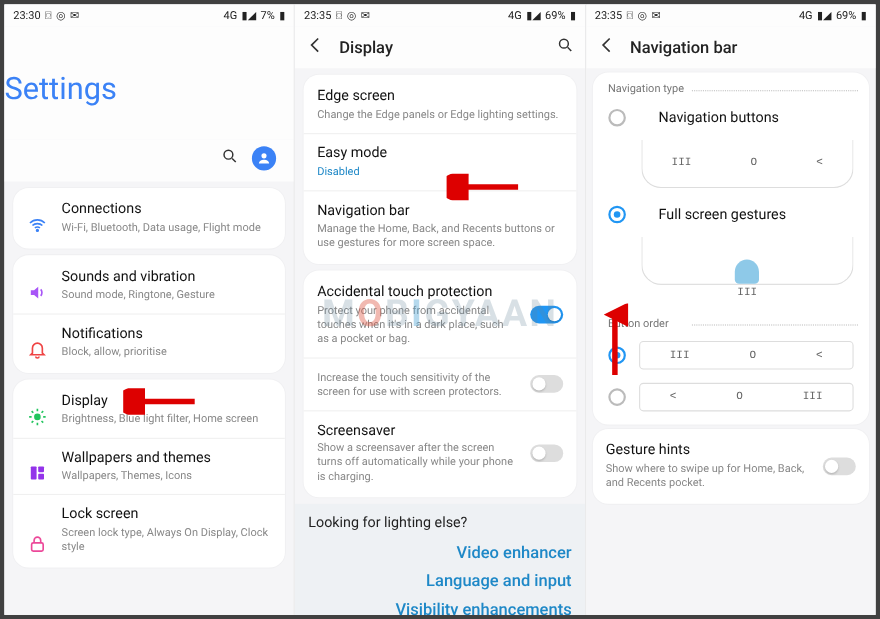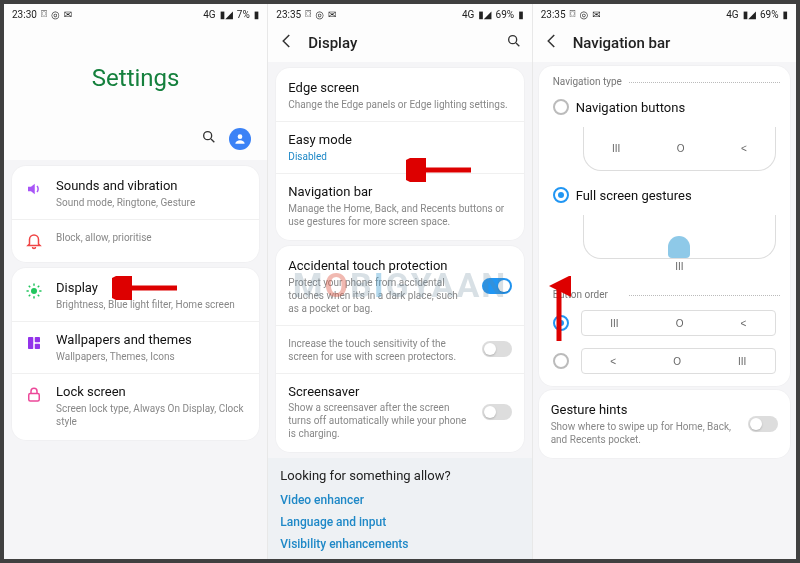--- a/index.html
+++ b/index.html
@@ -41,23 +41,23 @@
     align-items: center;
     padding: 8px 10px;
     background: #fdfdfd;
     font-size: 15px;
     font-weight: 500;
     color: #222;
   }
   .header .back { margin-right: 12px; }
   .header .title { flex: 1; }
   .big-title {
-    text-align: center;
-    font-size: 24px;
-    color: #15803d;
+    text-align: left;
+    font-size: 28px;
+    color: #3b82f6;
     padding: 40px 0 30px;
     background: #fdfdfd;
   }
   .search-row {
     display: flex;
     justify-content: flex-end;
     align-items: center;
     gap: 12px;
     padding: 6px 16px 10px;
     background: #fdfdfd;
@@ -68,21 +68,21 @@
   }
   .card {
     background: #fff;
     border-radius: 14px;
     margin: 6px 8px;
     padding: 2px 0;
     box-shadow: 0 0 0 1px rgba(0,0,0,0.02);
   }
   .item {
     display: flex;
-    align-items: flex-start;
+    align-items: flex-end;
     padding: 10px 12px;
     gap: 12px;
     position: relative;
   }
   .item + .item { border-top: 1px solid #f0f0f0; }
   .item-icon {
     width: 20px;
     flex: 0 0 20px;
     display: flex;
     align-items: center;
@@ -114,21 +114,21 @@
   .section-label::after {
     content: "";
     position: absolute;
     left: 90px; right: 10px; top: 14px;
     border-top: 1px dotted #bbb;
   }
   .radio-row {
     display: flex;
     align-items: flex-end;
     padding: 8px 14px;
-    gap: 7px;
+    gap: 30px;
   }
   .radio {
     width: 16px; height: 16px; border-radius: 50%;
     border: 2px solid #bbb; flex: 0 0 16px;
     position: relative;
   }
   .radio.selected { border-color: #2196f3; }
   .radio.selected::after {
     content: ""; position: absolute; inset: 3px; border-radius: 50%;
     background: #2196f3;
@@ -160,21 +160,21 @@
     display: flex; align-items: center; gap: 12px;
     padding: 6px 14px;
   }
   .order-box {
     flex: 1; height: 26px; border: 1px solid #ddd; border-radius: 4px;
     display: flex; align-items: center; justify-content: space-around;
     font-size: 10px; color: #666; background: #fff;
   }
   .pane3 .card { margin: 4px 6px; }
   .link-list .link {
-    color: #1e88c7; font-size: 12px; padding: 4px 12px; font-weight: 500;
+    color: #1e88c7; font-size: 15px; padding: 4px 12px; font-weight: 500; text-align: right;
   }
   .link-list .heading { font-size: 13px; color: #222; padding: 10px 12px 6px; }
   .bottom-tint { background: #eef1f4; margin-top: 6px; padding-bottom: 10px; }
   
   .arrow {
     position: absolute;
     pointer-events: none;
     z-index: 10;
   }
   .arrow svg { display: block; }
@@ -186,21 +186,21 @@
     font-size: 34px;
     font-weight: 700;
     letter-spacing: 2px;
     color: rgba(100,130,150,0.25);
     z-index: 50;
     pointer-events: none;
     white-space: nowrap;
   }
   .watermark .o1 { color: rgba(220,80,60,0.4); }
   .watermark .o2 { color: rgba(70,160,210,0.4); }
-  .sym { font-family: Liberation Sans, sans-serif; }
+  .sym { font-family: Liberation Mono, monospace; }
 </style>
 </head>
 <body>
 
 <div class="container">
 
   <div class="pane pane1">
     <div class="statusbar">
       <div class="left">
         <span>23:30</span>
@@ -226,20 +226,34 @@
           </svg>
       </span>
       <span class="avatar">
         <svg viewBox="0 0 24 24" width="14" height="14" fill="#fff">
             <circle cx="12" cy="8" r="4"></circle>
             <path d="M4 20c0-4 4-6 8-6s8 2 8 6"></path>
           </svg>
       </span>
     </div>
 
+    <div class="card">
+      <div class="item">
+        <div class="item-icon">
+          <svg viewBox="0 0 24 24" width="18" height="18" fill="none" stroke="#3b82f6" stroke-width="2">
+              <path d="M3 9c5-5 13-5 18 0M6 12c3-3 9-3 12 0M9 15c1.5-1.5 4.5-1.5 6 0"></path>
+              <circle cx="12" cy="18" r="1" fill="#3b82f6"></circle>
+            </svg>
+        </div>
+        <div class="item-body">
+          <div class="item-title">Connections</div>
+          <div class="item-sub">Wi-Fi, Bluetooth, Data usage, Flight mode</div>
+        </div>
+      </div>
+    </div>
 
     <div class="card">
       <div class="item">
         <div class="item-icon">
           <svg viewBox="0 0 24 24" width="18" height="18" fill="#a855f7">
               <path d="M4 9v6h4l5 4V5L8 9H4z"></path>
               <path d="M16 8c2 2 2 6 0 8" fill="none" stroke="#a855f7" stroke-width="2"></path>
             </svg>
         </div>
         <div class="item-body">
@@ -248,20 +262,21 @@
         </div>
       </div>
       <div class="item">
         <div class="item-icon">
           <svg viewBox="0 0 24 24" width="18" height="18" fill="none" stroke="#ef4444" stroke-width="2">
               <path d="M6 16V10a6 6 0 1112 0v6l2 2H4l2-2z"></path>
               <path d="M10 20a2 2 0 004 0"></path>
             </svg>
         </div>
         <div class="item-body">
+          <div class="item-title">Notifications</div>
           <div class="item-sub">Block, allow, prioritise</div>
         </div>
       </div>
     </div>
 
     <div class="card" style="position:relative">
       <div class="item">
         <div class="item-icon">
           <svg viewBox="0 0 24 24" width="18" height="18" fill="#22c55e">
               <circle cx="12" cy="12" r="4"></circle>
@@ -400,21 +415,21 @@
         <div class="item-body">
           <div class="item-title">Screensaver</div>
           <div class="item-sub">Show a screensaver after the screen turns off automatically while your phone is charging.</div>
         </div>
         <div class="toggle"></div>
       </div>
     </div>
 
     <div class="bottom-tint">
       <div class="link-list">
-        <div class="heading">Looking for something allow?</div>
+        <div class="heading">Looking for lighting else?</div>
         <div class="link">Video enhancer</div>
         <div class="link">Language and input</div>
         <div class="link">Visibility enhancements</div>
       </div>
     </div>
   </div>
 
   <div class="pane pane3">
     <div class="statusbar">
       <div class="left">

